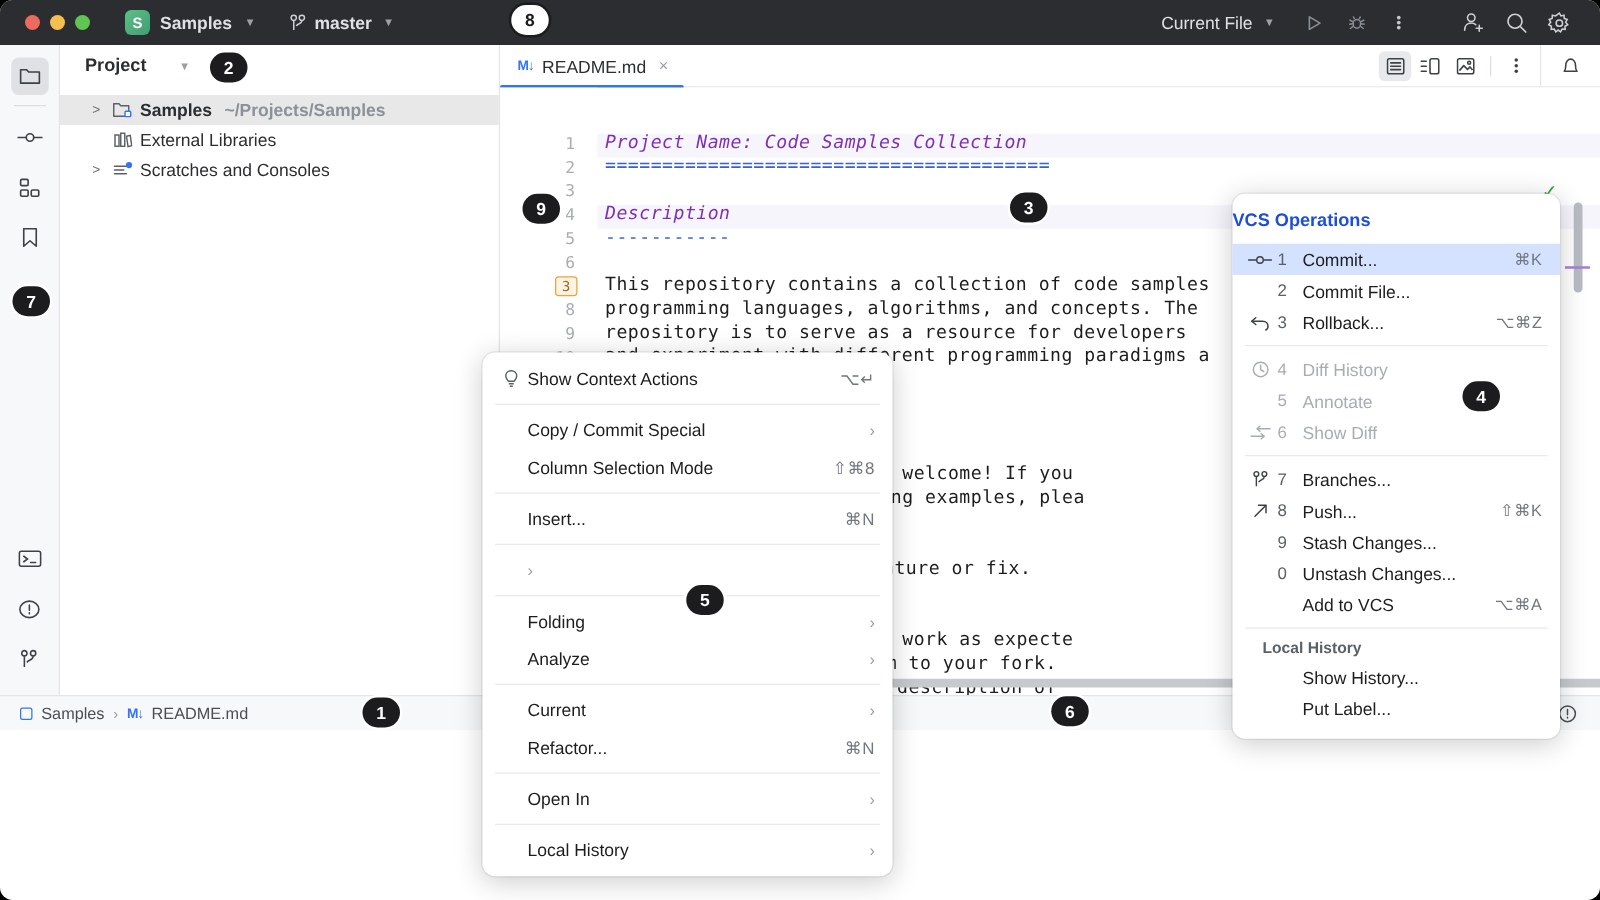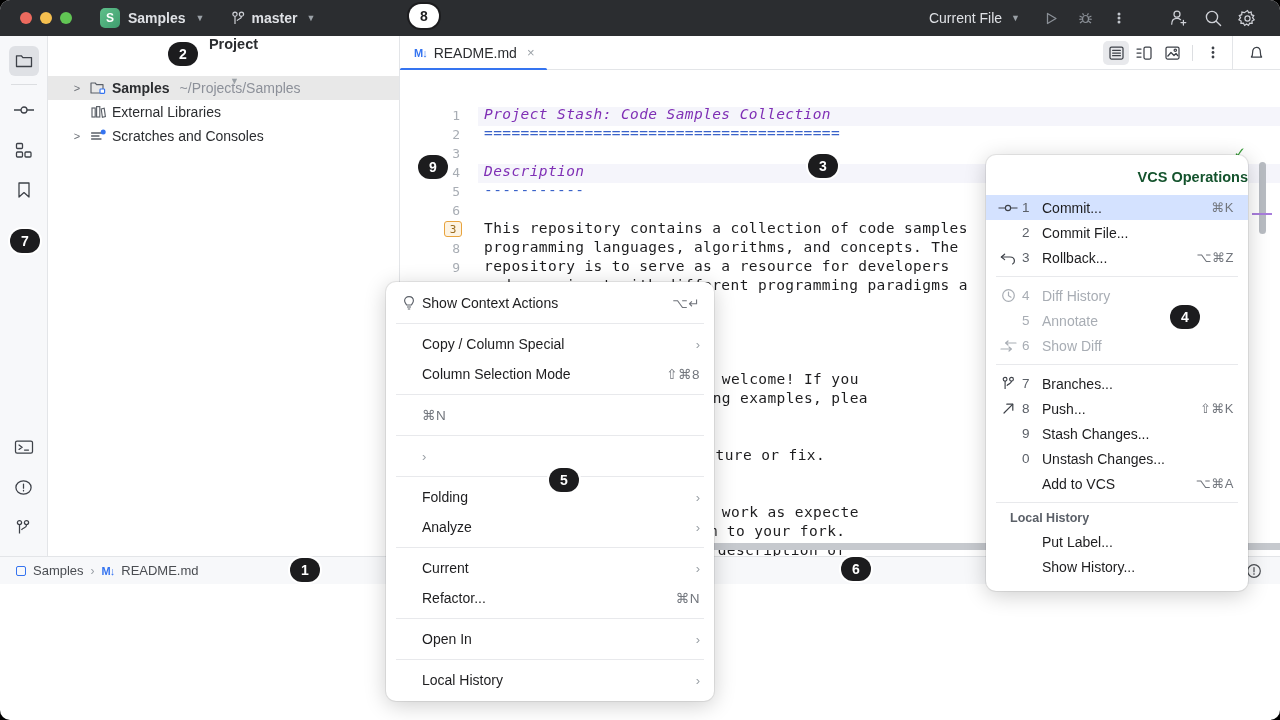--- a/index.html
+++ b/index.html
@@ -57,28 +57,28 @@
     display:flex; align-items:center; justify-content:center; }
   .rail-btn.active { background:#dfe1e5; }
   .rail-sep { width:26px; height:1px; background:#dcdee1; margin-top:8px; }
   .rail-bottom { margin-top:auto; display:flex; flex-direction:column; align-items:center; padding-bottom:14px; }
 
   
   .proj-pane {
     position:absolute; left:48px; top:36px; width:352px; height:520px;
     background:#ffffff; border-right:1px solid #e3e5e8;
   }
-  .proj-header { height:34px; display:flex; align-items:center; padding-left:20px; gap:24px;flex-direction:column; }
+  .proj-header { height:34px; display:flex; align-items:center; padding-left:20px; gap:24px; }
   .proj-header-title { font-size:14.5px; font-weight:bold; color:#2b2d30; }
   .tree { padding-top:6px; }
   .tree-row { height:24px; display:flex; align-items:center; font-size:14px; color:#2b2d30; padding-left:22px; gap:6px;}
   .tree-row.sel { background:#e8e8e8; }
   .arrow { width:14px; font-size:11px; color:#6b6f76; text-align:center; }
   .tree-label { font-weight:bold; }
-  .tree-path { color:#8c9099; font-weight:normal; margin-left:4px; }
+  .tree-path { color:#8c9099; font-weight:bold; margin-left:4px; }
   .tree-label.plain { font-weight:normal; }
 
   
   .editor {
     position:absolute; left:400px; top:36px; width:880px; height:520px;
     background:#ffffff;
   }
   .tabbar { height:34px; border-bottom:1px solid #e3e5e8; display:flex; align-items:center; position:relative; background:#fff;}
   .tab { height:34px; display:flex; align-items:center; gap:7px; padding:0 12px 0 14px; font-size:14px; color:#2b2d30; position:relative;}
   .tab.active::after { content:""; position:absolute; left:0; bottom:-1px; width:100%; height:3px; background:#3574f0; border-radius:2px;}
@@ -131,21 +131,21 @@
   .mi-sub { color:#9aa0a6; font-size:13px;}
   .msep { height:1px; background:#e8e9ec; margin:5px 10px;}
 
   
   .vcspop {
     position:absolute; left:986px; top:155px; width:262px;
     background:#ffffff; border-radius:10px;
     box-shadow: 0 4px 22px rgba(0,0,0,.20), 0 0 0 1px rgba(0,0,0,.07);
     padding:8px 0 12px 0;
   }
-  .vcs-title { text-align:right; font-size:14.5px; font-weight:bold; color:#14532d; padding:6px 0 10px 0;}
+  .vcs-title { text-align:left; font-size:14.5px; font-weight:bold; color:#1d4ed8; padding:6px 0 10px 0;}
   .vcs-group { font-size:12.5px; font-weight:bold; color:#5b6068; padding:2px 0 4px 24px;}
   .vi { height:25px; display:flex; align-items:center; padding:0 14px 0 8px; font-size:14px; color:#1d1d1f;}
   .vi.sel { background:#d4e2ff; }
   .vi-ico { width:28px; display:flex; align-items:center; justify-content:center;}
   .vi-num { width:20px; text-align:left; color:#5b6068; font-size:13.5px;}
   .vi-label { flex:1; }
   .vi-acc { color:#72767d; font-size:13px; letter-spacing:0.5px;}
   .vi.dim .vi-label, .vi.dim .vi-num { color:#a8adb4; }
   .vsep { height:1px; background:#e8e9ec; margin:6px 10px;}
 
@@ -394,21 +394,21 @@
         <span class="gline" style="top:133px">6</span>
         <span class="gline" style="top:152px">7</span>
         <span class="gmark" style="top:151px">3</span>
         <span class="gline" style="top:171px">8</span>
         <span class="gline" style="top:190px">9</span>
         <span class="gline" style="top:209px">10</span>
         <span class="gline" style="top:228px">11</span>
       </div>
 
       <div class="codelines">
-        <span class="cl hdr" style="top:36px">Project Stash: Code Samples Collection</span>
+        <span class="cl hdr" style="top:36px">Project Name: Code Samples Collection</span>
         <span class="cl eq" style="top:55px">=======================================</span>
         <span class="cl hdr" style="top:93px">Description</span>
         <span class="cl eq" style="top:112px">-----------</span>
         <span class="cl" style="top:150px">This repository contains a collection of code samples</span>
         <span class="cl" style="top:169px">programming languages, algorithms, and concepts. The</span>
         <span class="cl" style="top:188px">repository is to serve as a resource for developers</span>
         <span class="cl" style="top:207px">and experiment with different programming paradigms a</span>
 
         <span class="cl" style="top:301px; left:110px">epository are welcome! If you</span>
         <span class="cl" style="top:320px; left:110px">mprove existing examples, plea</span>
@@ -463,33 +463,34 @@
         </svg>
       </span>
       <span class="mi-label">Show Context Actions</span>
       <span class="mi-acc">⌥↵</span>
     </div>
     <div class="msep"></div>
 
 
     <div class="mi">
       <span class="mi-ico"></span>
-      <span class="mi-label">Copy / Column Special</span>
+      <span class="mi-label">Copy / Commit Special</span>
       <span class="mi-sub">›</span>
     </div>
 
     <div class="mi">
       <span class="mi-ico"></span>
       <span class="mi-label">Column Selection Mode</span>
       <span class="mi-acc">⇧⌘8</span>
     </div>
     <div class="msep"></div>
 
     <div class="mi">
       <span class="mi-ico"></span>
+      <span class="mi-label">Insert...</span>
       <span class="mi-acc">⌘N</span>
     </div>
     <div class="msep"></div>
 
     <div class="mi">
       <span class="mi-ico"></span>
       <span class="mi-sub">›</span>
     </div>
     <div class="msep"></div>
 
@@ -644,27 +645,27 @@
       <span class="vi-acc">⌥⌘A</span>
     </div>
 
     <div class="vsep"></div>
 
     <div class="vcs-group" style="padding-left:24px">Local History</div>
 
     <div class="vi">
       <span class="vi-ico"></span>
       <span class="vi-num"></span>
-      <span class="vi-label">Put Label...</span>
+      <span class="vi-label">Show History...</span>
     </div>
 
     <div class="vi">
       <span class="vi-ico"></span>
       <span class="vi-num"></span>
-      <span class="vi-label">Show History...</span>
+      <span class="vi-label">Put Label...</span>
     </div>
   </div>
 
   <div class="badge" style="left:290px; top:558px">1</div>
   <div class="badge" style="left:168px; top:42px">2</div>
   <div class="badge" style="left:808px; top:154px">3</div>
   <div class="badge" style="left:1170px; top:305px">4</div>
   <div class="badge" style="left:549px; top:468px">5</div>
   <div class="badge" style="left:841px; top:557px">6</div>
   <div class="badge" style="left:10px;  top:229px">7</div>

